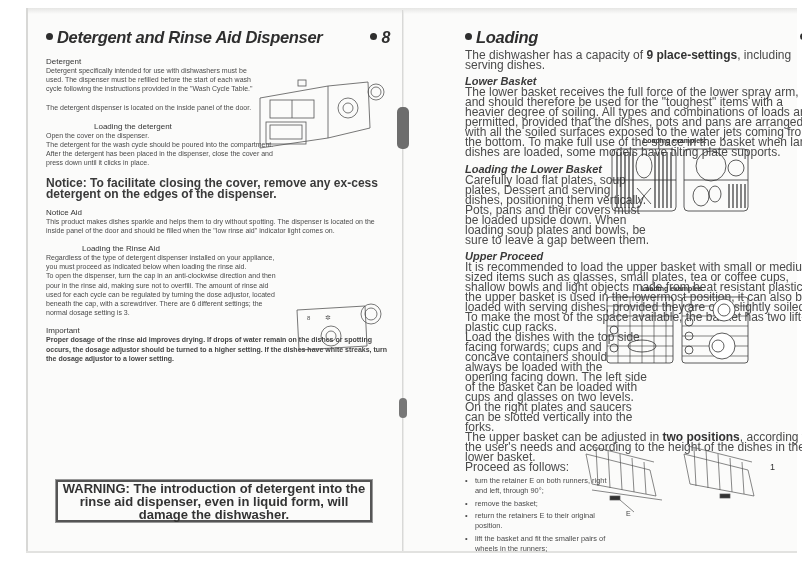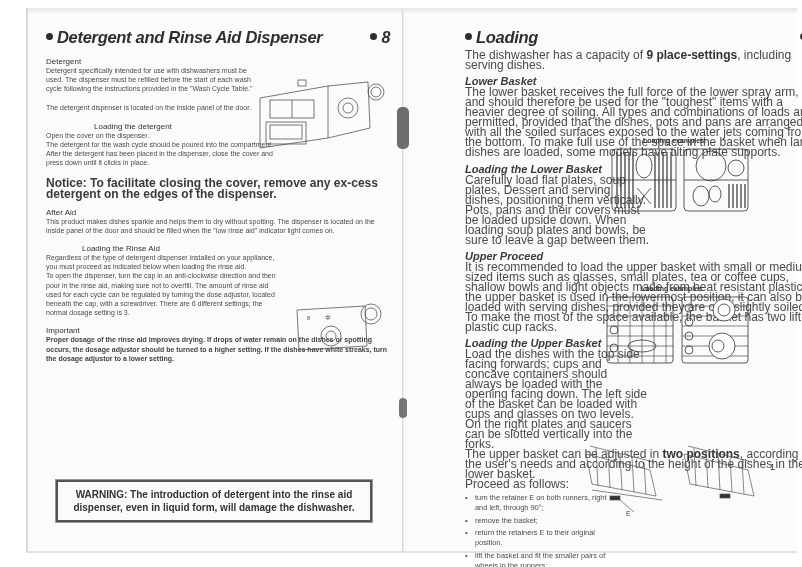--- a/index.html
+++ b/index.html
@@ -14,21 +14,21 @@
   .page { position:absolute; }
   .left { left:46px; top:28px; width:344px; }
   .right { left:421px; top:28px; width:355px;margin-left:44px; }
   .ptitle { font-size:16.5px; font-weight:bold; font-style:italic; color:#2e2e2e; letter-spacing:-0.3px; display:flex; justify-content:space-between; align-items:baseline; }
   .ptitle .num { font-style:italic; font-size:16px; }
   .dot { display:inline-block; width:7px; height:7px; border-radius:50%; background:#2e2e2e; margin-right:4px; vertical-align:middle; position:relative; top:-2px; }
   .h { font-weight:normal; font-size:8px; color:#333; margin-top:8px; }
   .p { font-size:7px; line-height:9.2px; color:#4a4a4a; }
   .notice { font-weight:bold; font-size:12px; line-height:11px; color:#3a3a3a; margin-top:10px; }
   .imp { font-weight:bold; font-size:7px; line-height:9.3px; color:#444; }
-  .warn { position:absolute; left:56px; top:480px; width:312px; height:38px; border:2px double #555; box-shadow:0 0 0 1px #999; display:flex; align-items:center; justify-content:center; text-align:center; font-weight:bold; font-size:10px; line-height:13px; color:#333; }
+  .warn { position:absolute; left:56px; top:480px; width:312px; height:38px; border:2px double #555; box-shadow:0 0 0 1px #999; display:flex; align-items:center; justify-content:center; text-align:center; font-weight:bold; font-size:13px; line-height:13px; color:#333; }
   .rh { font-size:11px; font-weight:bold; font-style:italic; color:#3a3a3a; margin-top:5px; }
   .rp { font-size:12px; line-height:10px; color:#4a4a4a; }
   .le { font-weight:bold; font-size:7px; color:#333; position:absolute; }
   .fig { position:absolute; }
   ul.steps { margin:4px 0 0 0; padding:0; list-style:none; }
   ul.steps li { font-size:7.4px; line-height:9.8px; color:#4a4a4a; position:relative; padding-left:10px; margin-bottom:3px; }
   ul.steps li::before { content:"•"; position:absolute; left:0; top:0; }
   b.bb { color:#333; }
 </style>
 </head>
@@ -56,21 +56,21 @@
 
   <div style="width:240px;">
     <div class="h" style="margin-top:10px;padding-left:48px;">Loading the detergent</div>
     <div class="p">Open the cover on the dispenser.</div>
     <div class="p">The detergent for the wash cycle should be poured into the compartment.</div>
     <div class="p">After the detergent has been placed in the dispenser, close the cover and press down until it clicks in place.</div>
   </div>
 
   <div class="notice">Notice: To facilitate closing the cover, remove any ex-cess detergent on the edges of the dispenser.</div>
 
-  <div class="h" style="margin-top:8px;">After Aid</div>
+  <div class="h" style="margin-top:8px;">Notice Aid</div>
   <div class="p">This product makes dishes sparkle and helps them to dry without spotting. The dispenser is located on the inside panel of the door and should be filled when the "low rinse aid" indicator light comes on.</div>
 
   <div style="width:238px;">
     <div class="h" style="margin-top:9px;padding-left:36px;">Loading the Rinse Aid</div>
     <div class="p">Regardless of the type of detergent dispenser installed on your appliance, you must proceed as indicated below when loading the rinse aid.</div>
     <div class="p">To open the dispenser, turn the cap in an anti-clockwise direction and then pour in the rinse aid, making sure not to overfill. The amount of rinse aid used for each cycle can be regulated by turning the dose adjustor, located beneath the cap, with a screwdriver. There are 6 different settings; the normal dosage setting is 3.</div>
   </div>
 
   <div class="h" style="margin-top:9px;">Important</div>
   <div class="imp">Proper dosage of the rinse aid improves drying. If drops of water remain on the dishes or spotting occurs, the dosage adjustor should be turned to a higher setting. If the dishes have white streaks, turn the dosage adjustor to a lower setting.</div>
@@ -120,21 +120,20 @@
 
   <div style="width:185px;">
     <div class="rh" style="margin-top:6px;">Loading the Lower Basket</div>
     <div class="rp">Carefully load flat plates, soup plates, Dessert and serving dishes, positioning them vertically. Pots, pans and their covers must be loaded upside down. When loading soup plates and bowls, be sure to leave a gap between them.</div>
   </div>
 
   <div class="rh" style="margin-top:5px;">Upper Proceed</div>
   <div class="rp">It is recommended to load the upper basket with small or medium-sized items such as glasses, small plates, tea or coffee cups, shallow bowls and light objects made from heat resistant plastic. If the upper basket is used in the lowermost position, it can also be loaded with serving dishes, provided they are only slightly soiled. To make the most of the space available, the basket has two lift-up plastic cup racks.</div>
 
   <div style="width:182px;">
-    <div class="rh" style="margin-top:5px;">Loading the Upper Basket</div>
     <div class="rp">Load the dishes with the top side facing forwards; cups and concave containers should always be loaded with the opening facing down. The left side of the basket can be loaded with cups and glasses on two levels. On the right plates and saucers can be slotted vertically into the forks.</div>
   </div>
 
   <div class="rp"><span>The upper basket can be adjusted in </span><b class="bb">two positions</b><span>, according to the user's needs and according to the height of the dishes in the lower basket.</span></div>
   <div class="rp">Proceed as follows:</div>
   <ul class="steps" style="width:150px;">
     <li>turn the retainer E on both runners, right and left, through 90°;</li>
     <li>remove the basket;</li>
     <li>return the retainers E to their original position.</li>
     <li>lift the basket and fit the smaller pairs of wheels in the runners;</li>

